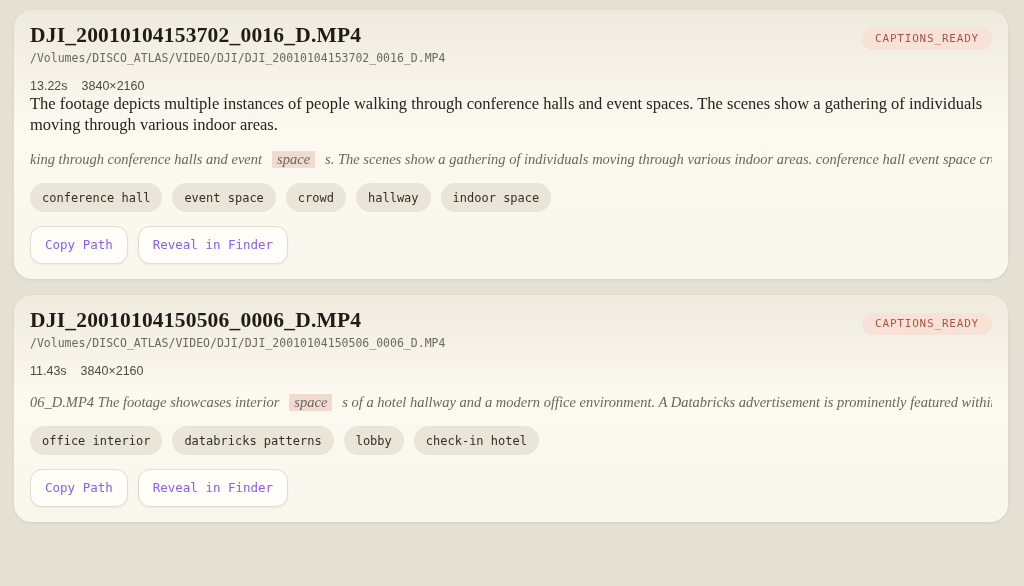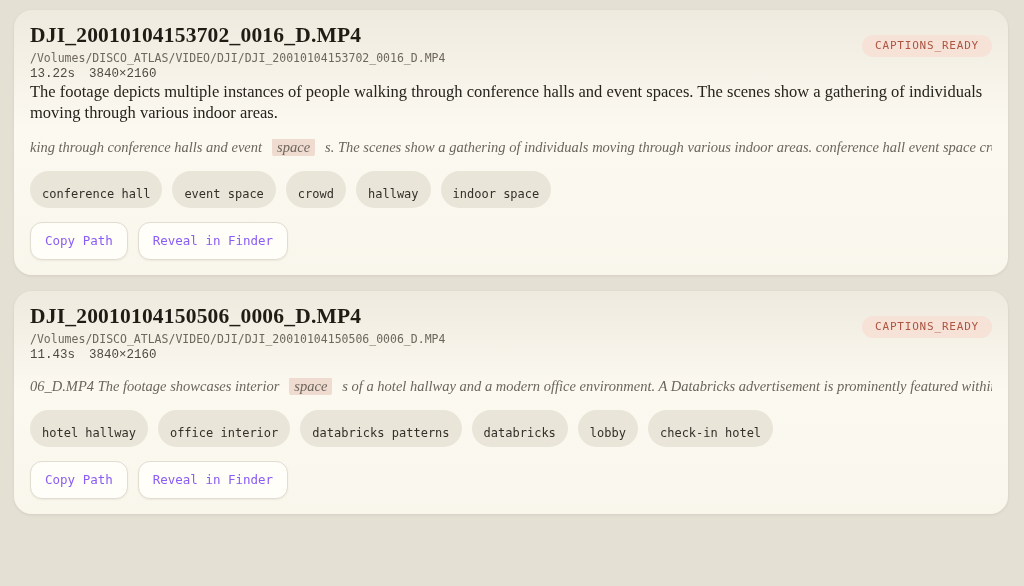--- a/index.html
+++ b/index.html
@@ -13,21 +13,21 @@
     font-family: "Liberation Serif", serif;
   }
   .card {
     background: linear-gradient(180deg, #eeeade 0%, #fcf9f1 45%, #f9f6ec 100%);
     border-radius: 18px;
     box-shadow: 0 1px 3px rgba(74, 62, 40, 0.10);
     padding: 13px 16px 15px 16px;
   }
   .card-head {
     display: flex;
-    align-items: center;
+    align-items: flex-start;
     justify-content: space-between;
   }
   .title {
     font-family: "Liberation Serif", serif;
     font-size: 21.5px;
     font-weight: 700;
     color: #201c15;
     letter-spacing: 0.2px;
     line-height: 1.15;
   }
@@ -43,22 +43,22 @@
     background: #f7e2d8;
     color: #ad5540;
     font-family: "DejaVu Sans Mono", monospace;
     font-size: 11px;
     letter-spacing: 0.8px;
     padding: 4px 13px 5px;
     border-radius: 999px;
     white-space: nowrap;
   }
   .meta {
-    margin-top: 2px;
-    font-family: Liberation Mono, monospace;
+    margin-top: 14px;
+    font-family: Liberation Sans, sans-serif;
     font-size: 12.5px;
     color: #4e4a42;
     display: flex;
     gap: 14px;
   }
   .desc {
     font-size: 16.5px;
     line-height: 1.28;
     color: #26231d;
     max-width: 966px;
@@ -83,21 +83,21 @@
     margin-top: 15px;
     display: flex;
     gap: 10px;
     flex-wrap: wrap;
   }
   .tag {
     background: #e9e5d8;
     color: #33302a;
     font-family: "DejaVu Sans Mono", monospace;
     font-size: 12px;
-    padding: 16px 12px 7px;
+    padding: 8px 12px 7px;
     border-radius: 999px;
     white-space: nowrap;
   }
   .actions {
     margin-top: 14px;
     display: flex;
     gap: 10px;
   }
   .btn {
     background: #fffef8;
@@ -149,24 +149,22 @@
       <div class="path">/Volumes/DISCO_ATLAS/VIDEO/DJI/DJI_20010104150506_0006_D.MP4</div>
     </div>
     <span class="badge">CAPTIONS_READY</span>
   </div>
   <div class="meta">
     <span>11.43s</span>
     <span>3840×2160</span>
   </div>
   <p class="snippet"><span>06_D.MP4 The footage showcases interior</span><mark>space</mark><span>s of a hotel hallway and a modern office environment. A Databricks advertisement is prominently featured within the …</span></p>
   <div class="tags">
-    <span class="tag">hotel hallway</span>
     <span class="tag">office interior</span>
     <span class="tag">databricks patterns</span>
-    <span class="tag">databricks</span>
     <span class="tag">lobby</span>
     <span class="tag">check-in hotel</span>
   </div>
   <div class="actions">
     <button class="btn">Copy Path</button>
     <button class="btn">Reveal in Finder</button>
   </div>
 </article>
 
 </body></html>

